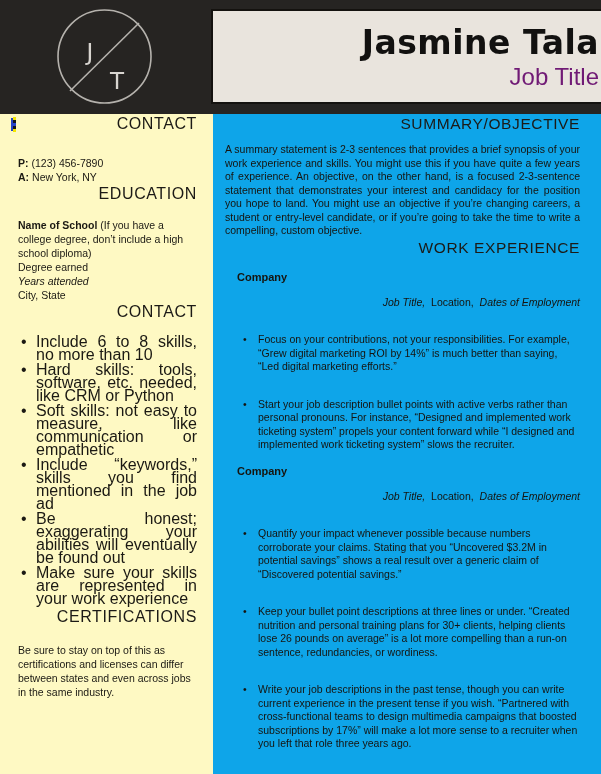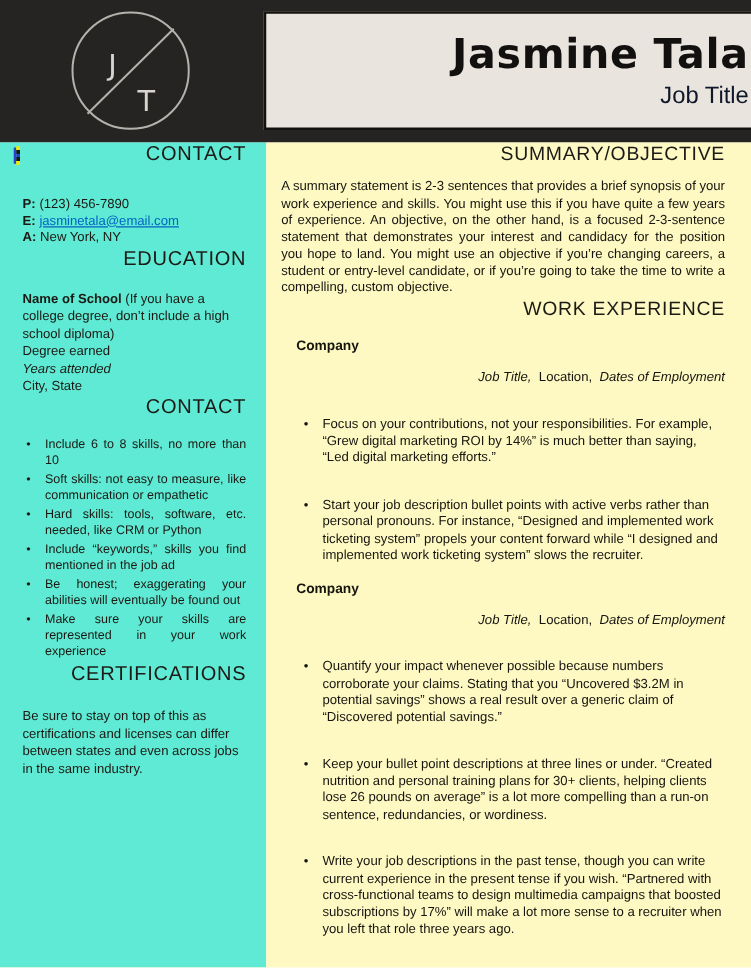--- a/index.html
+++ b/index.html
@@ -17,26 +17,26 @@
   .name-box {
     position:absolute; left:211px; top:9px; width:395px; height:95px;
     background:#e9e4dd; border:2px solid #14120f;
     display:flex; flex-direction:column; justify-content:center; align-items:flex-end;
     padding:0 5px 2px 0; text-align:right;
   }
   .candidate-name {
     margin:0; font-family:"DejaVu Sans", sans-serif; font-weight:bold;
     font-size:33px; line-height:40px; letter-spacing:0.5px; color:#121110;
   }
-  .candidate-title { margin:2px 0 0 0; font-size:19px; line-height:23px; color:#0f172a; }
+  .candidate-title { margin:2px 0 0 0; font-size:24px; line-height:23px; color:#701a75; }
 
   
   .sidebar {
     position:absolute; left:0; top:114px; width:213px; height:660px;
-    background:#5eead4; padding:0 16px 0 18px; color:#1b1913;
+    background:#fef9c3; padding:0 16px 0 18px; color:#1b1913;
   }
   .cursor-artifact { position:absolute; left:11px; top:3px; width:5px; height:15px; }
   .cursor-artifact .bar-blue { position:absolute; left:0; top:1px; width:2px; height:13px; background:#2743c7; }
   .cursor-artifact .bar-mix  { position:absolute; left:2px; top:0; width:3px; height:15px;
      background:linear-gradient(#f3e600 0 3px, #161616 3px 6px, #2743c7 6px 9px, #161616 9px 12px, #f3e600 12px 15px); }
 
   h2.side-heading {
     margin:0; text-align:right; font-weight:400; font-size:16px; line-height:20px;
     letter-spacing:0.6px; color:#1c1a16;
   }
@@ -47,30 +47,30 @@
 
   .contact-list { margin-top:23px; }
   .contact-row { font-size:10.5px; line-height:13.5px; white-space:nowrap; }
   .contact-row .clabel { font-weight:bold; margin-right:3px; }
   .contact-row a { color:#0563c1; text-decoration:underline; }
 
   .edu-block { margin-top:14px; font-size:10.5px; line-height:14px; }
   .edu-school b { font-weight:bold; }
   .edu-years { font-style:italic; }
 
-  ul.skills-list { list-style:none; margin:13px 0 0 0; padding:0; font-size:10px; line-height:13px; text-align:justify; }
+  ul.skills-list { list-style:none; margin:13px 0 0 0; padding:0; font-size:16px; line-height:13px; text-align:justify; }
   ul.skills-list li { position:relative; padding-left:18px; margin-bottom:2px; }
   ul.skills-list li::before { content:"\2022"; position:absolute; left:3px; top:0; }
 
   .cert-text { margin:16px 0 0 0; font-size:10.5px; line-height:14px; }
 
   
   .main-col {
     position:absolute; left:213px; top:114px; width:388px; height:660px;
-    background:#fef9c3; padding:0 21px 0 12px; color:#16140f;
+    background:#0ea5e9; padding:0 21px 0 12px; color:#16140f;
   }
   h2.main-heading {
     margin:0; text-align:right; font-weight:400; font-size:15.5px; line-height:20px;
     letter-spacing:0.6px; color:#1c1a16;
   }
   .h-summary { margin-top:22px; }
   .h-work { margin-top:28px; }
 
   .summary-text { margin:9px 0 0 0; font-size:10.5px; line-height:13.5px; text-align:justify; }
 
@@ -109,43 +109,40 @@
       <div class="bar-blue"></div>
       <div class="bar-mix"></div>
     </div>
 
     <h2 class="side-heading h-contact">CONTACT</h2>
     <div class="contact-list">
       <div class="contact-row">
         <span class="clabel">P:</span><span>(123) 456-7890</span>
       </div>
       <div class="contact-row">
-        <span class="clabel">E:</span><a href="#">jasminetala@email.com</a>
-      </div>
-      <div class="contact-row">
         <span class="clabel">A:</span><span>New York, NY</span>
       </div>
     </div>
 
     <h2 class="side-heading h-education">EDUCATION</h2>
     <div class="edu-block">
       <div class="edu-school">
         <b>Name of School</b>
         <span>(If you have a college degree, don’t include a high school diploma)</span>
       </div>
       <div>Degree earned</div>
       <div class="edu-years">Years attended</div>
       <div>City, State</div>
     </div>
 
     <h2 class="side-heading h-skills">CONTACT</h2>
     <ul class="skills-list">
         <li>Include 6 to 8 skills, no more than 10</li>
+        <li>Hard skills: tools, software, etc. needed, like CRM or Python</li>
         <li>Soft skills: not easy to measure, like communication or empathetic</li>
-        <li>Hard skills: tools, software, etc. needed, like CRM or Python</li>
         <li>Include “keywords,” skills you find mentioned in the job ad</li>
         <li>Be honest; exaggerating your abilities will eventually be found out</li>
         <li>Make sure your skills are represented in your work experience</li>
       </ul>
 
     <h2 class="side-heading h-certifications">CERTIFICATIONS</h2>
     <p class="cert-text">Be sure to stay on top of this as certifications and licenses can differ between states and even across jobs in the same industry.</p>
   </div>
 
   <div class="main-col">

